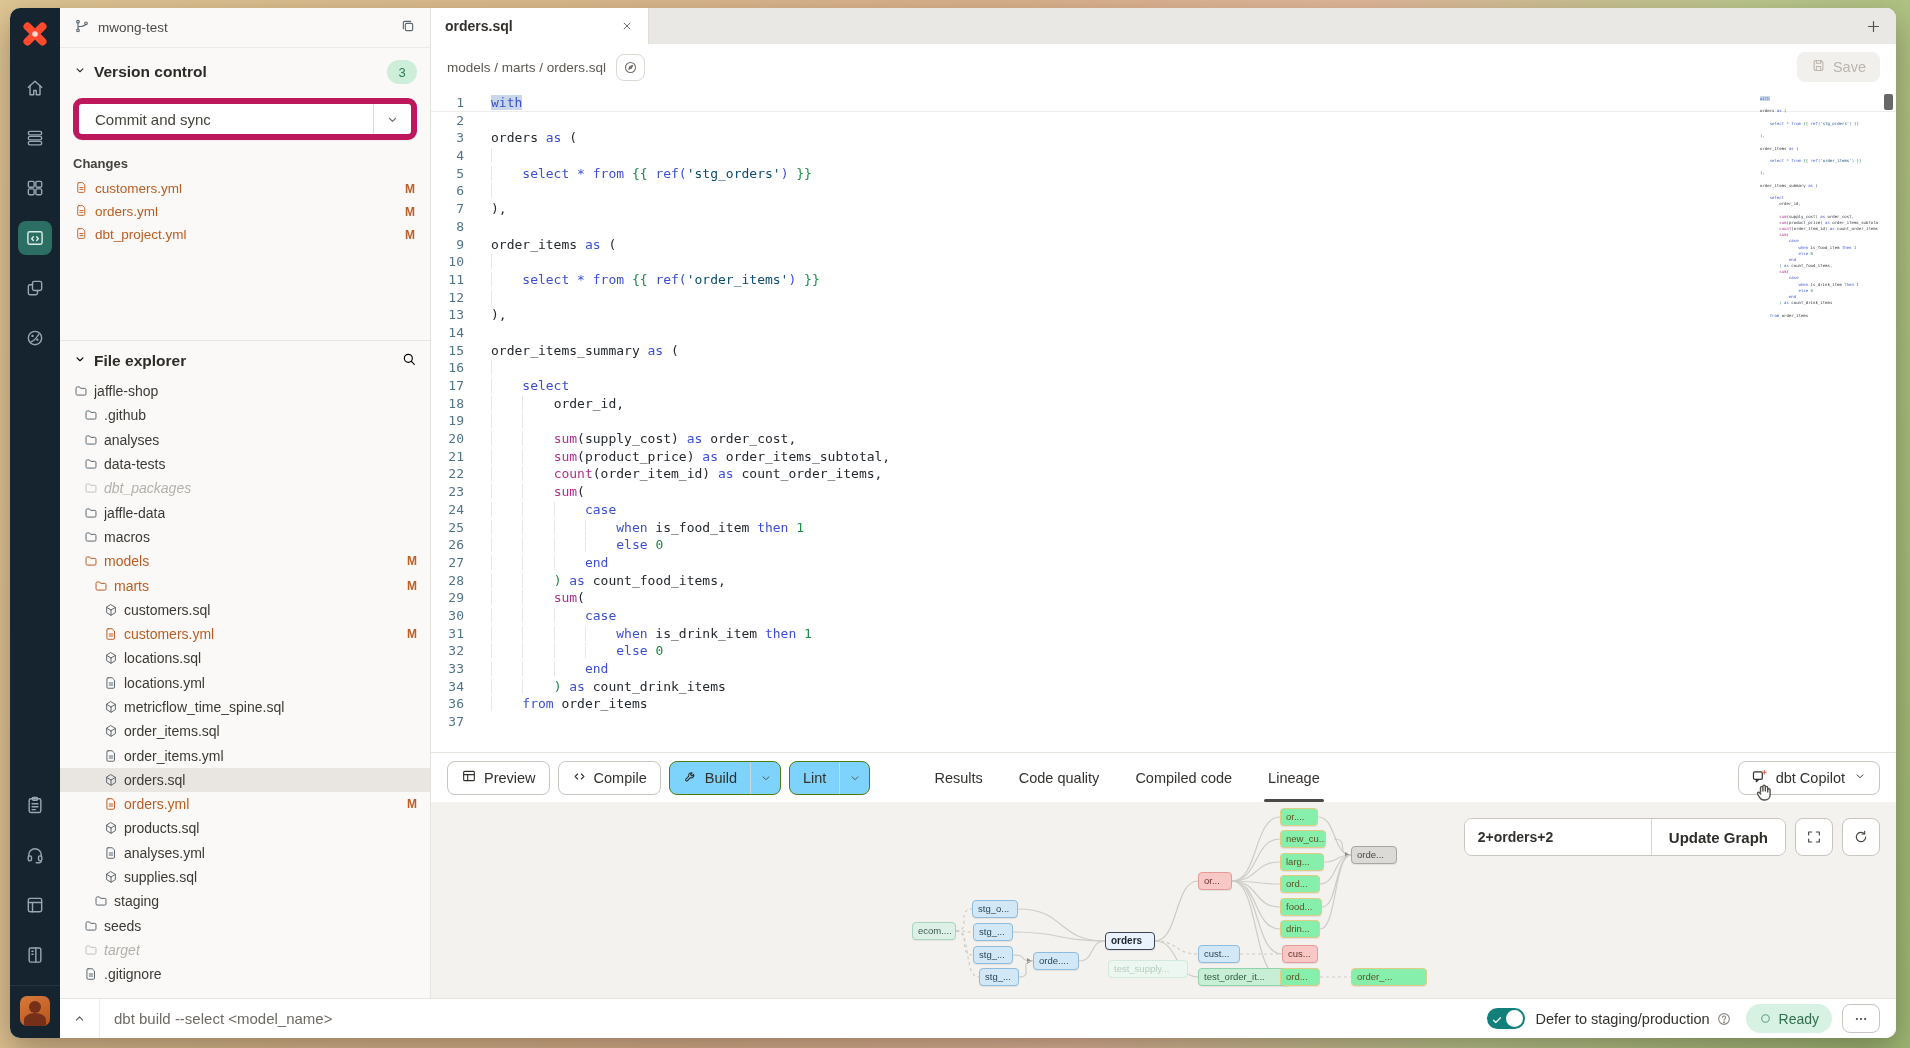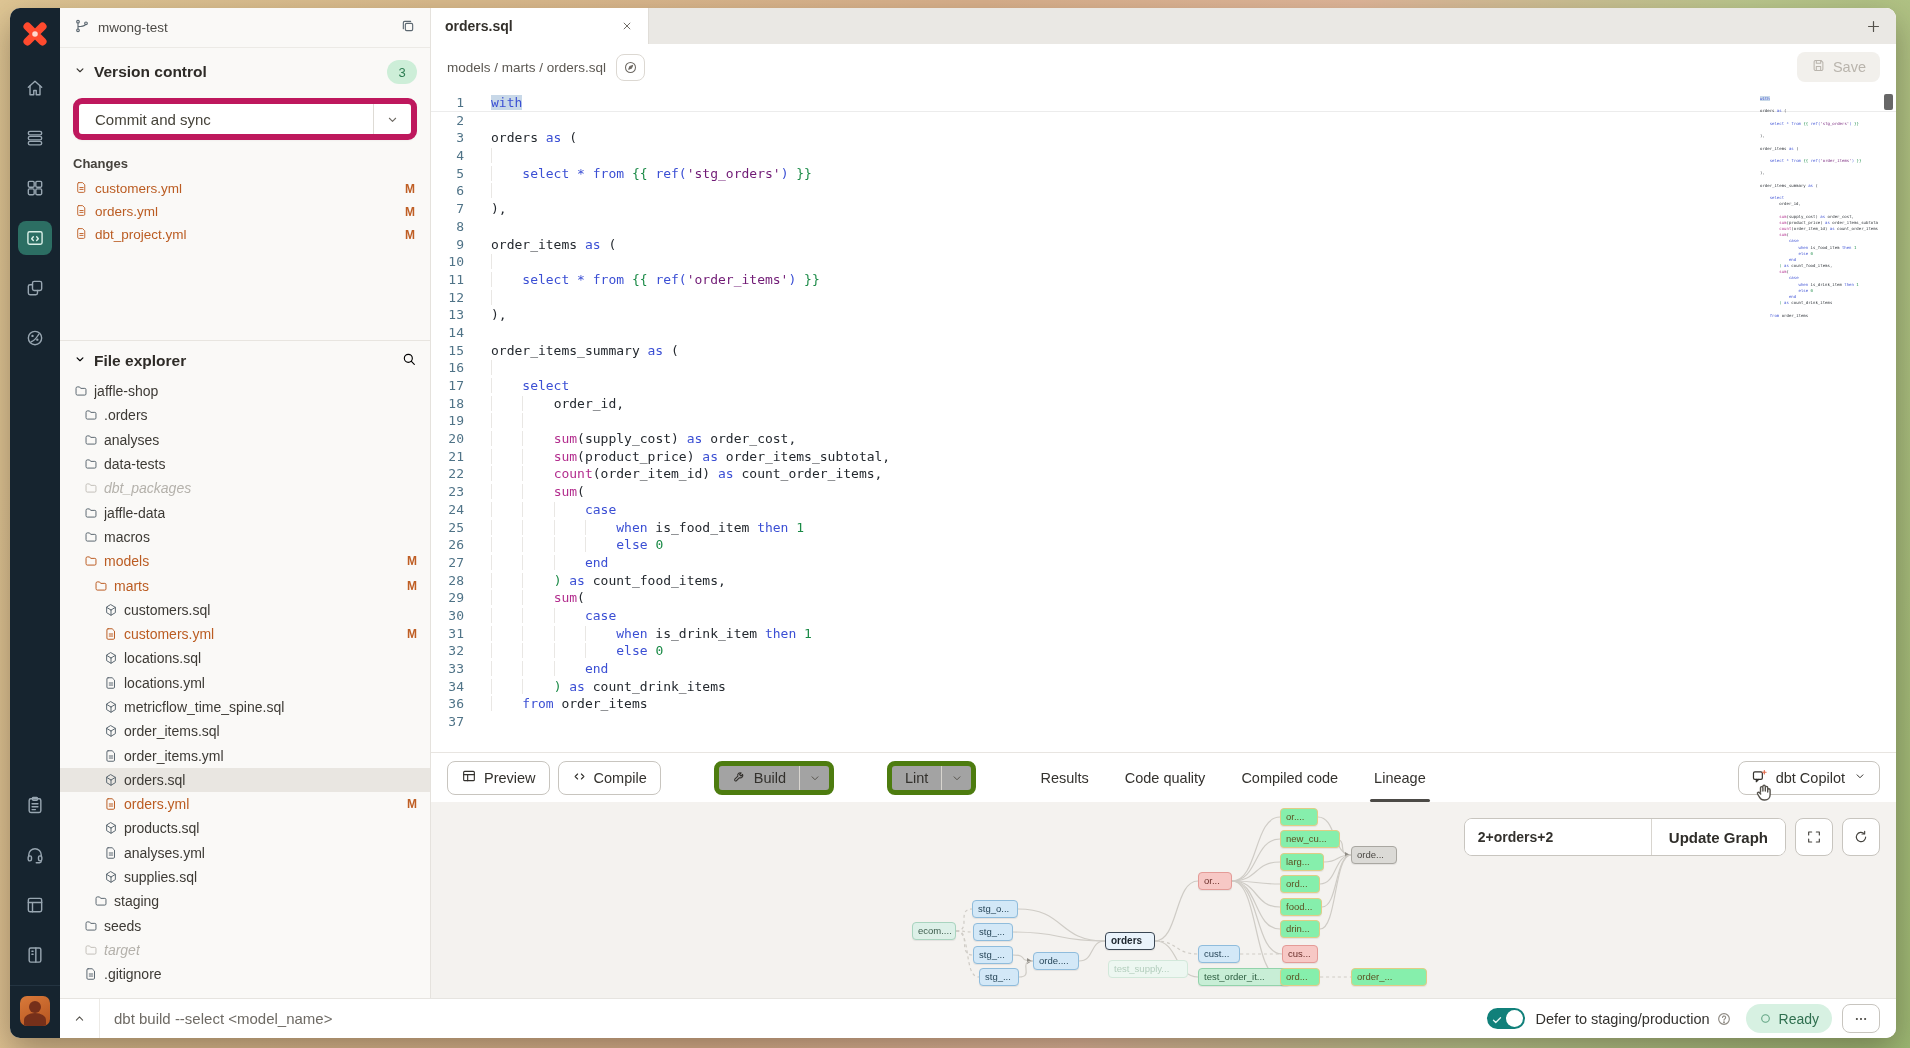--- a/index.html
+++ b/index.html
@@ -73,32 +73,32 @@
   .save-btn { height:30px; padding:0 14px; border-radius:8px; background:#f2f0ec; color:#b9b4ac; font-size:14.5px; display:flex; align-items:center; gap:7px; cursor:default; }
 
   .editor-wrap { flex:1; position:relative; overflow:hidden; min-height:0; }
   .code-lines { position:absolute; inset:0; padding-top:4px; overflow:hidden; }
   .cl { display:flex; height:17.7px; width:100%; }
   .cl.first { border-bottom:1px solid #ececec; }
   .ln { width:46px; flex-shrink:0; text-align:right; padding-right:13px;
     font:13px/17.7px "DejaVu Sans Mono", monospace; color:#4f7387; }
   .ct { font:13px/17.7px "DejaVu Sans Mono", monospace; white-space:pre; color:#24292f; padding-left:14px; }
   .p { color:#24292f; } .k { color:#3b4fd4; } .f { color:#b32e8e; }
-  .s { color:#701a75; } .j { color:#1a8a46; } .n { color:#1a8a46; }
+  .s { color:#0c4a6e; } .j { color:#1a8a46; } .n { color:#1a8a46; }
   .hl { background:#c8d8e8; }
   .ind { background:repeating-linear-gradient(to right,#e9e7e4 0 1px,transparent 1px 31.3px); }
   .minimap { position:absolute; top:6px; right:18px; width:118px; overflow:hidden; max-height:560px; opacity:.95; }
   .ml { font:4px/6.2px "DejaVu Sans Mono", monospace; white-space:pre; height:6.2px; }
   .ml .ind { background:none; }
   .vsb { position:absolute; top:4px; right:3px; width:9px; height:16px; background:#4c4c4c; border-radius:2px; opacity:.85; }
 
   
   .toolbar { height:50px; border-top:1px solid #e8e5e1; display:flex; align-items:center; padding:0 16px; gap:8px; background:#fff; flex-shrink:0; position:relative; }
   .tbtn { height:34px; border:1px solid #c8c5bf; border-radius:8px; background:#fff; display:flex; align-items:center; padding:0 13px; gap:7px; font-size:14.5px; color:#33312d; cursor:pointer; }
-  .split { display:flex; height:34px; border:5px solid #4d7c0f; border-radius:8px; background:#a3a3a3; overflow:hidden; cursor:pointer;margin-left:45px; }
+  .split { display:flex; height:34px; border:1px solid #4d7c0f; border-radius:8px; background:#7dd3fc; overflow:hidden; cursor:pointer; }
   .split .main { display:flex; align-items:center; gap:7px; padding:0 13px; font-size:14.5px; color:#33312d; }
   .split .caret { width:30px; border-left:1px solid #d8d5cf; display:flex; align-items:center; justify-content:center; color:#55524c; }
   .panel-tabs { display:flex; gap:36px; margin-left:56px; height:100%; }
   .ttab { display:flex; align-items:center; font-size:14.5px; color:#34322e; position:relative; cursor:pointer; }
   .ttab.active::after { content:""; position:absolute; left:-4px; right:-4px; bottom:0; height:3px; background:#4c4a46; border-radius:2px; }
   .copilot-btn { margin-left:auto; height:34px; border:1px solid #c8c5bf; border-radius:8px; background:#fff; display:flex; align-items:center; gap:8px; padding:0 12px; font-size:14.5px; color:#33312d; cursor:pointer; }
 
   
   .lineage { height:196px; background:#f4f2ef; position:relative; flex-shrink:0; overflow:hidden; }
   .lineage svg.edges { position:absolute; inset:0; }
@@ -318,21 +318,21 @@
                 </span>
                 <span class="nm">jaffle-shop</span>
                 <span class="sp"></span>
               </div>
               <div class="tree-row" style="padding-left: 24px;">
                 <span class="ic">
                   <svg width="14" height="14" viewBox="0 0 24 24" fill="none" stroke="currentColor" stroke-width="1.7" stroke-linecap="round" stroke-linejoin="round">
                     <path d="M3.5 7a2 2 0 0 1 2-2h4l2 2.5h7a2 2 0 0 1 2 2V17a2 2 0 0 1-2 2h-13a2 2 0 0 1-2-2z"></path>
                   </svg>
                 </span>
-                <span class="nm">.orders</span>
+                <span class="nm">.github</span>
                 <span class="sp"></span>
               </div>
               <div class="tree-row" style="padding-left: 24px;">
                 <span class="ic">
                   <svg width="14" height="14" viewBox="0 0 24 24" fill="none" stroke="currentColor" stroke-width="1.7" stroke-linecap="round" stroke-linejoin="round">
                     <path d="M3.5 7a2 2 0 0 1 2-2h4l2 2.5h7a2 2 0 0 1 2 2V17a2 2 0 0 1-2 2h-13a2 2 0 0 1-2-2z"></path>
                   </svg>
                 </span>
                 <span class="nm">analyses</span>
                 <span class="sp"></span>
@@ -878,21 +878,21 @@
               <div class="node c-blue" style="left: 542px; top: 121px; width: 40px;">stg_...</div>
               <div class="node c-blue" style="left: 542px; top: 144px; width: 40px;">stg_...</div>
               <div class="node c-blue" style="left: 548px; top: 166px; width: 40px;">stg_...</div>
               <div class="node c-blue" style="left: 602px; top: 150px; width: 46px;">orde....</div>
               <div class="node c-sel" style="left: 674px; top: 130px; width: 50px;">orders</div>
               <div class="node c-ghost" style="left: 677px; top: 158px; width: 80px;">test_supply...</div>
               <div class="node c-pink" style="left: 767px; top: 70px; width: 34px;">or...</div>
               <div class="node c-blue" style="left: 767px; top: 143px; width: 42px;">cust...</div>
               <div class="node c-green" style="left: 767px; top: 166px; width: 92px;">test_order_it...</div>
               <div class="node c-yellow" style="left: 849px; top: 6px; width: 38px;">or....</div>
-              <div class="node c-yellow" style="left: 849px; top: 28px; width: 60px;">new_cu...</div>
+              <div class="node c-yellow" style="left: 849px; top: 28px; width: 46px;">new_cu...</div>
               <div class="node c-yellow" style="left: 849px; top: 51px; width: 44px;">larg...</div>
               <div class="node c-yellow" style="left: 849px; top: 73px; width: 40px;">ord...</div>
               <div class="node c-yellow" style="left: 849px; top: 96px; width: 42px;">food...</div>
               <div class="node c-yellow" style="left: 849px; top: 118px; width: 40px;">drin...</div>
               <div class="node c-pink" style="left: 851px; top: 143px; width: 36px;">cus...</div>
               <div class="node c-yellow" style="left: 849px; top: 166px; width: 40px;">ord...</div>
               <div class="node c-gray" style="left: 920px; top: 44px; width: 46px;">orde...</div>
               <div class="node c-yellow" style="left: 920px; top: 166px; width: 76px;">order_...</div>
             </div>
           <div class="lineage-controls">

